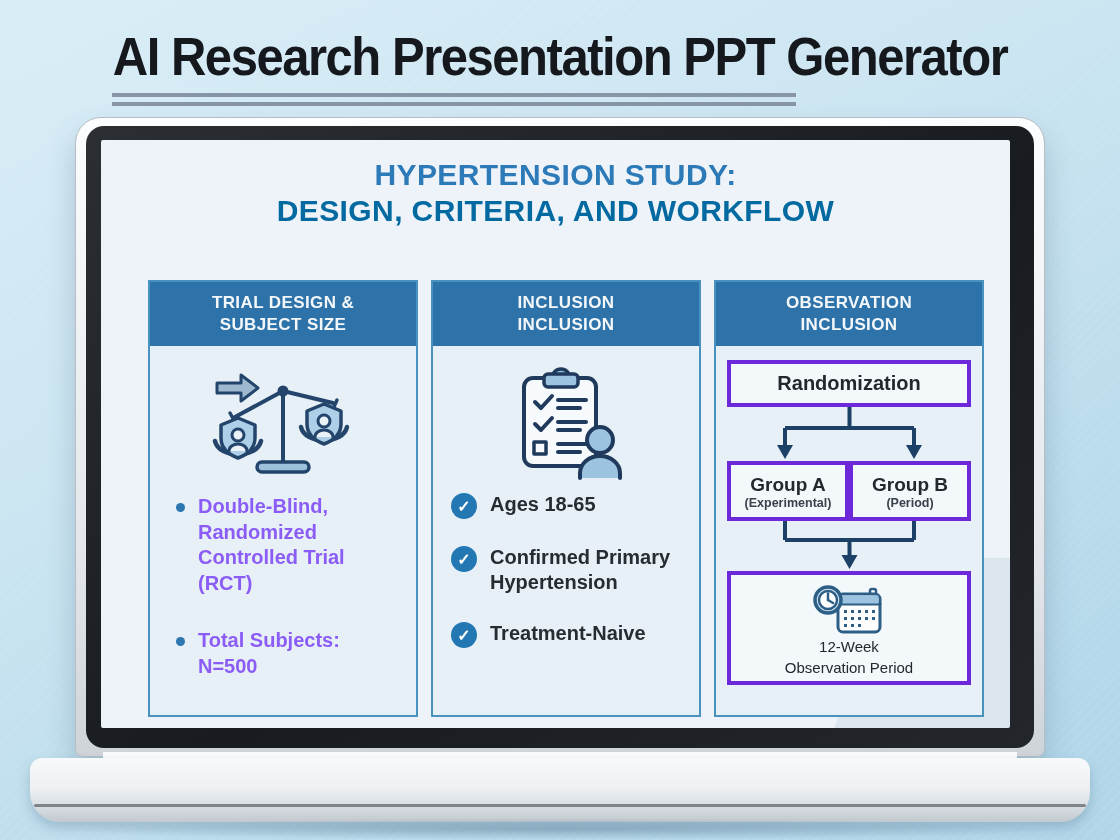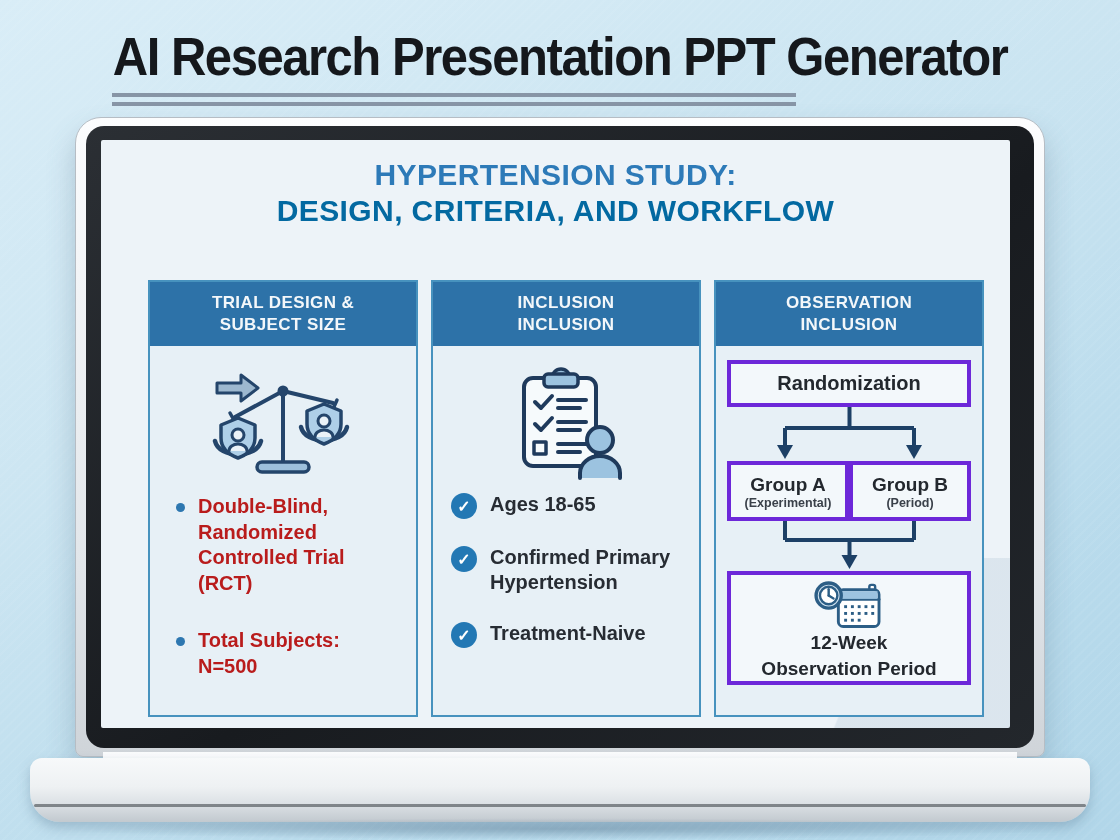--- a/index.html
+++ b/index.html
@@ -89,21 +89,21 @@
     font-size:17px; font-weight:bold; letter-spacing:.4px; line-height:1.3; text-align:center;
   }
   .card-body { flex:1; position:relative; }
 
   .icon-wrap { display:flex; justify-content:center; }
 
   
   .bullets { margin:4px 14px 0 24px; list-style:none; }
   .bullets li {
     position:relative; padding-left:24px; font-size:20px; font-weight:bold;
-    color:#b91c1c; line-height:1.28;
+    color:#8b5cf6; line-height:1.28;
   }
   .bullets li + li { margin-top:32px; }
   .bullets li::before {
     content:""; position:absolute; left:2px; top:9px; width:9px; height:9px;
     border-radius:50%; background:#2d77b0;
   }
 
   
   .checks { margin:12px 10px 0 18px; display:flex; flex-direction:column; gap:26px; }
   .check-row { display:flex; align-items:flex-start; gap:13px; }
@@ -119,21 +119,21 @@
   .flow-box {
     border:4px solid #6d28d9; background:#f3f8fb; color:#23282e;
     display:flex; align-items:center; justify-content:center; text-align:center;
   }
   .flow-start { height:47px; font-size:20px; font-weight:bold; }
   .flow-groups { display:flex; }
   .flow-group { flex:1; height:60px; flex-direction:column; line-height:1.15; padding-top:2px; }
   .flow-group .g-title { font-size:19px; font-weight:bold; }
   .flow-group .g-sub { font-size:12.5px; font-weight:bold; color:#3a414a; }
   .flow-end { height:114px; flex-direction:column; gap:3px; padding-top:6px; }
-  .flow-end .e-line { font-size:19px; font-weight:bold; line-height:1.2; }
+  .flow-end .e-line { font-size:15px; font-weight:normal; line-height:1.2; }
   .connector { display:block; margin:0 auto; }
 </style>
 </head>
 <body>
 
 <div class="stage">
 
   <h1 class="main-title">AI Research Presentation PPT Generator</h1>
   <div class="title-underline"></div>
 

